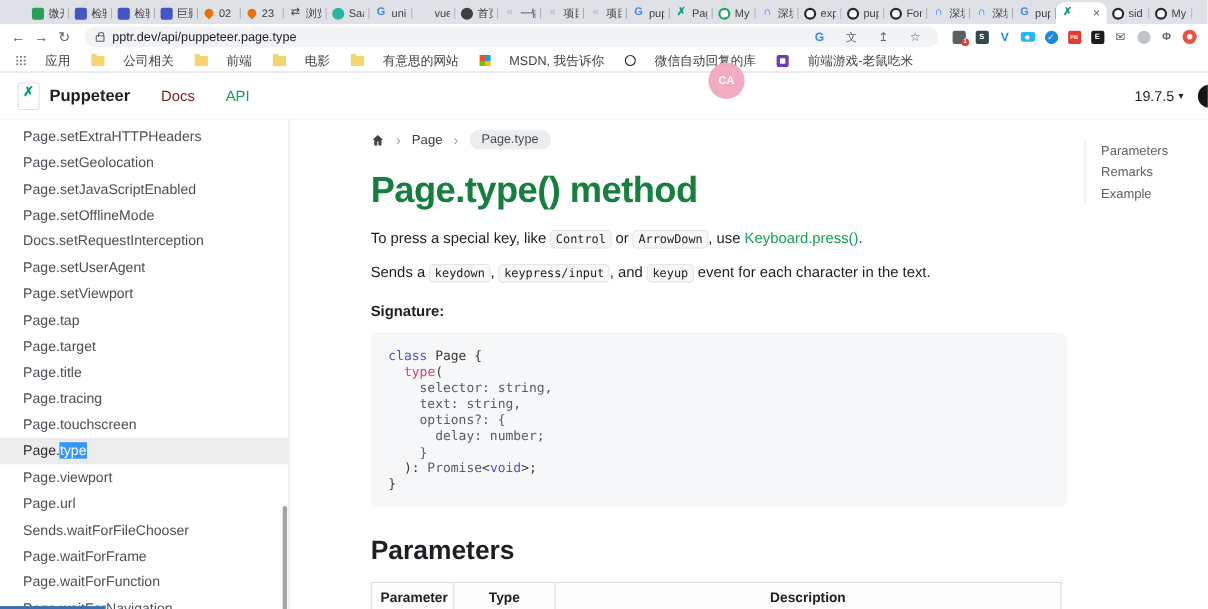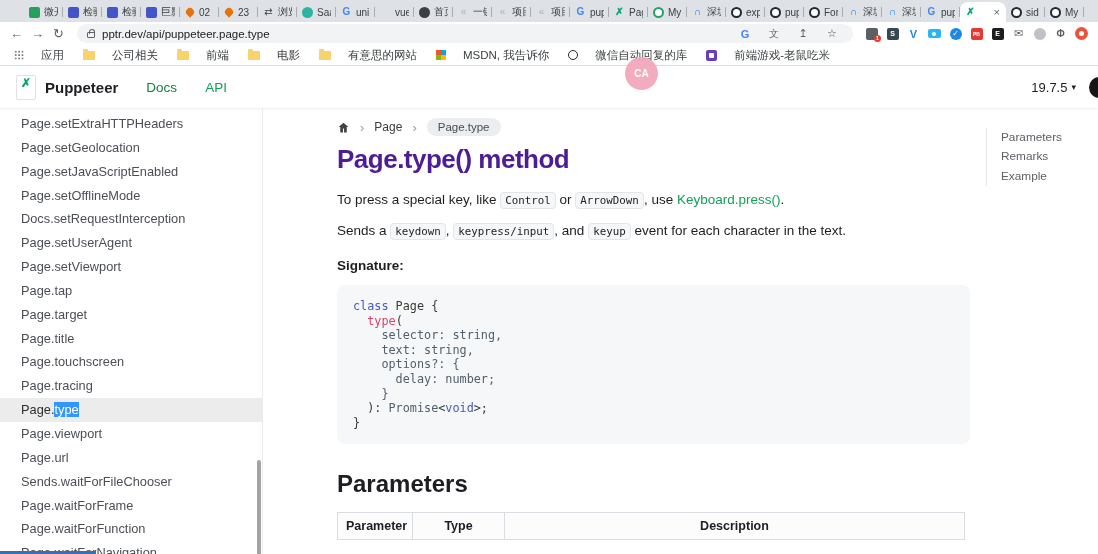--- a/index.html
+++ b/index.html
@@ -53,45 +53,45 @@
   .ic-github{width:10px;height:10px;border:1.5px solid #24292e;border-radius:50%}
   .ic-game{width:11px;height:11px;background:#6a3fb5;border-radius:2px;position:relative}
   .ic-game::after{content:"";position:absolute;left:3px;top:3px;width:5px;height:5px;background:#fff;border-radius:1px}
 
   
   .siteheader{height:43px;background:#fff;border-top:1px solid #dadce0;box-shadow:0 1px 2px rgba(0,0,0,.08);
               display:flex;align-items:center;padding:0 0 0 16px;position:relative}
   .pplogo{width:20px;height:25px;background:#fff;border:1px solid #e1e1e1;border-radius:2px;display:inline-flex;
           align-items:flex-start;justify-content:center;font-size:12px;font-weight:bold;color:#00a473}
   .brand{font-size:15px;font-weight:bold;color:#1c1e21;margin-left:9px}
-  .navlink{font-size:13.5px;color:#15803d;margin-left:28px}
+  .navlink{font-size:13.5px;color:#7f1d1d;margin-left:28px}
   .navlink.active{color:#15a05a}
   .version{margin-left:auto;font-size:13px;color:#1c1e21;display:flex;align-items:center;gap:4px}
   .caret{font-size:9px;color:#1c1e21}
   .gh-circle{width:21px;height:21px;border-radius:50%;background:#171515;margin-left:13px;margin-right:-12px;flex:0 0 21px}
 
-  .floatbadge{position:absolute;left:625px;top:57px;width:33px;height:33px;border-radius:50%;background:#f3a8bc;
+  .floatbadge{position:absolute;left:644px;top:57px;width:33px;height:33px;border-radius:50%;background:#f3a8bc;
               color:#fff;font-size:10px;font-weight:bold;display:flex;align-items:center;justify-content:center;z-index:40;opacity:.95}
 
   
   .page{display:flex;height:446px}
   .sidebar{width:263px;border-right:1px solid #ececec;padding-top:4px;position:relative;overflow:hidden;flex:0 0 263px}
   .side-item{height:23.85px;line-height:23.85px;padding-left:21px;font-size:12.8px;color:#4b4f55;white-space:nowrap}
   .side-item.sel{background:#ececec;color:#2b2e31}
   .selword{background:#3297fd;color:#fff}
   .side-scroll{position:absolute;right:1px;top:352px;width:4px;height:110px;background:#a4a4a4;border-radius:2px}
   .artifact{position:absolute;left:0;bottom:0;width:96px;height:3px;background:#3b6fb5}
 
   .main{flex:1;padding:10px 0 0 74px;min-width:0}
   .breadcrumb{display:flex;align-items:center;gap:10px;font-size:12px;color:#3c4043}
   .chev{color:#9aa0a6;font-size:13px}
   .crumb-pill{background:#ebedf0;border-radius:11px;padding:3px 11px;font-size:11.5px;color:#474b50}
   .vbadge{display:inline-block;margin-top:13px;background:#ebedf0;border-radius:6px;padding:3px 7px;
           font-size:11px;font-weight:bold;color:#1c1e21}
-  h1{font-size:26px;font-weight:bold;color:#4c1d95;margin-top:8px;letter-spacing:-.5px}
+  h1{font-size:33px;font-weight:bold;color:#15803d;margin-top:18px;letter-spacing:-.5px}
   .para{font-size:13.5px;color:#1c1e21;margin-top:16px;line-height:18px}
   .para + .para{margin-top:12px}
   .icode{font-family:"DejaVu Sans Mono",monospace;font-size:10.8px;background:#f6f7f8;border:1px solid #e3e6e8;
          border-radius:4px;padding:1px 4px;color:#1c1e21}
   .greenlink{color:#15a05a;text-decoration:none}
   .sig{font-size:13.5px;font-weight:bold;color:#1c1e21;margin-top:17px}
   .codeblock{margin-top:12px;width:633px;background:#f6f7f8;border-radius:8px;padding:14px 16px;
              font-family:"DejaVu Sans Mono",monospace;font-size:11.8px;line-height:14.6px;white-space:pre;color:#52606d}
   .tk-k{color:#4558c9}.tk-f{color:#d6426c}.tk-d{color:#393a34}.tk-p{color:#52606d}
   h2{font-size:24px;font-weight:bold;color:#1c1e21;margin-top:26px}
@@ -324,22 +324,22 @@
   <div class="side-item">Page.setExtraHTTPHeaders</div>
       <div class="side-item">Page.setGeolocation</div>
       <div class="side-item">Page.setJavaScriptEnabled</div>
       <div class="side-item">Page.setOfflineMode</div>
       <div class="side-item">Docs.setRequestInterception</div>
       <div class="side-item">Page.setUserAgent</div>
       <div class="side-item">Page.setViewport</div>
       <div class="side-item">Page.tap</div>
       <div class="side-item">Page.target</div>
       <div class="side-item">Page.title</div>
+      <div class="side-item">Page.tracing</div>
       <div class="side-item">Page.touchscreen</div>
-      <div class="side-item">Page.tracing</div>
       <div class="side-item sel"><span>Page.</span><span class="selword">type</span></div>
       <div class="side-item">Page.viewport</div>
       <div class="side-item">Page.url</div>
       <div class="side-item">Sends.waitForFileChooser</div>
       <div class="side-item">Page.waitForFrame</div>
       <div class="side-item">Page.waitForFunction</div>
       <div class="side-item">Page.waitForNavigation</div>
     </div>
 
   <div class="main">

